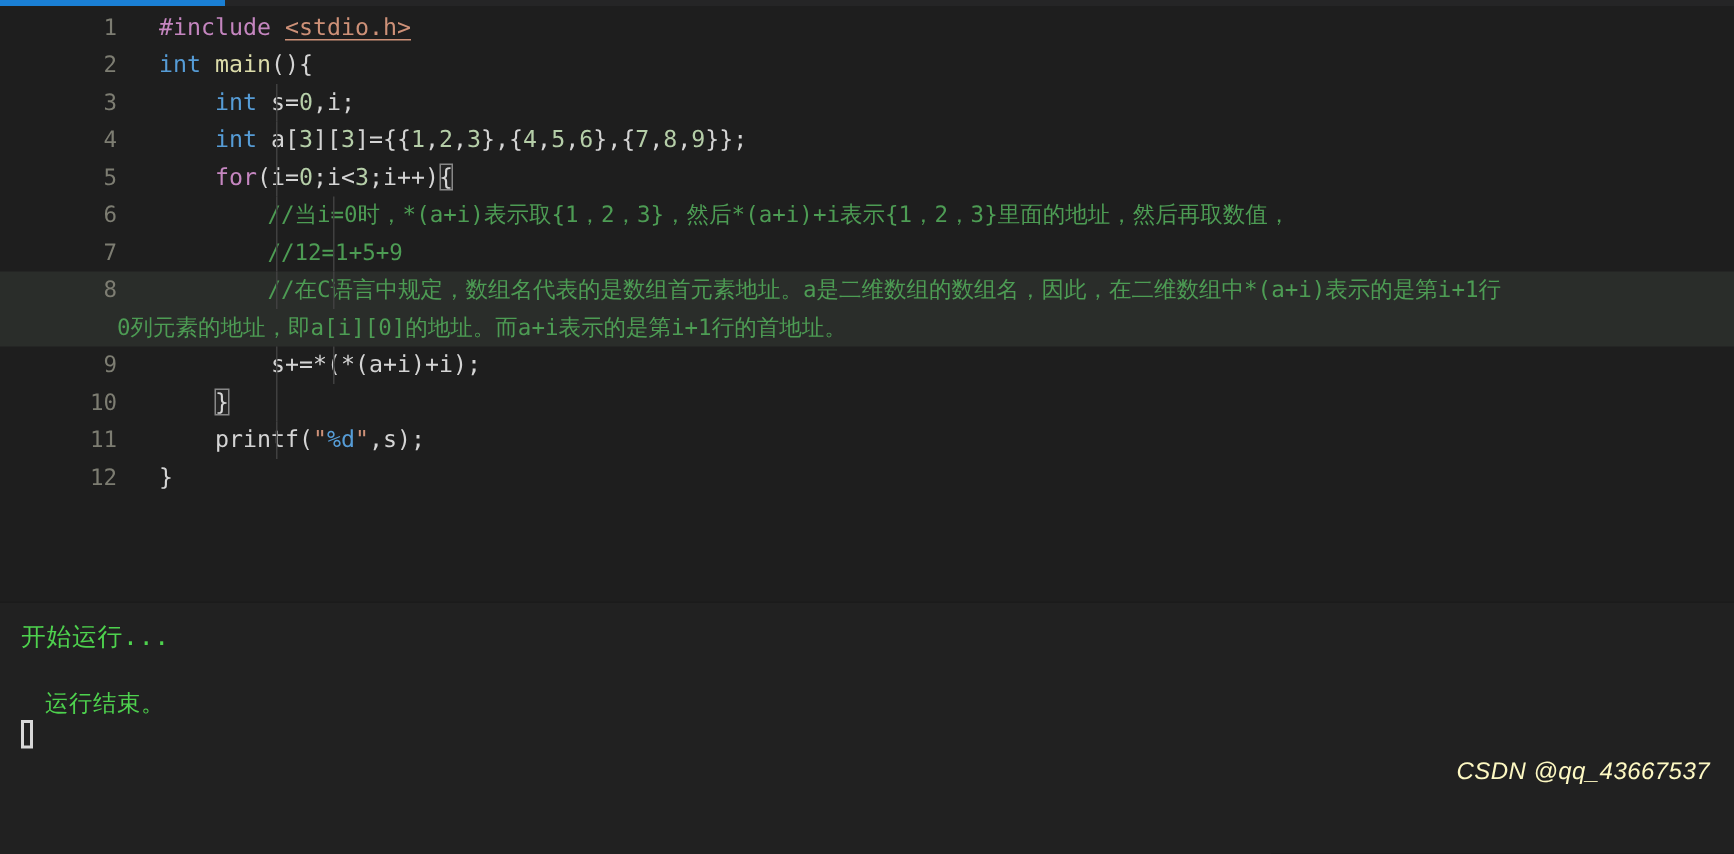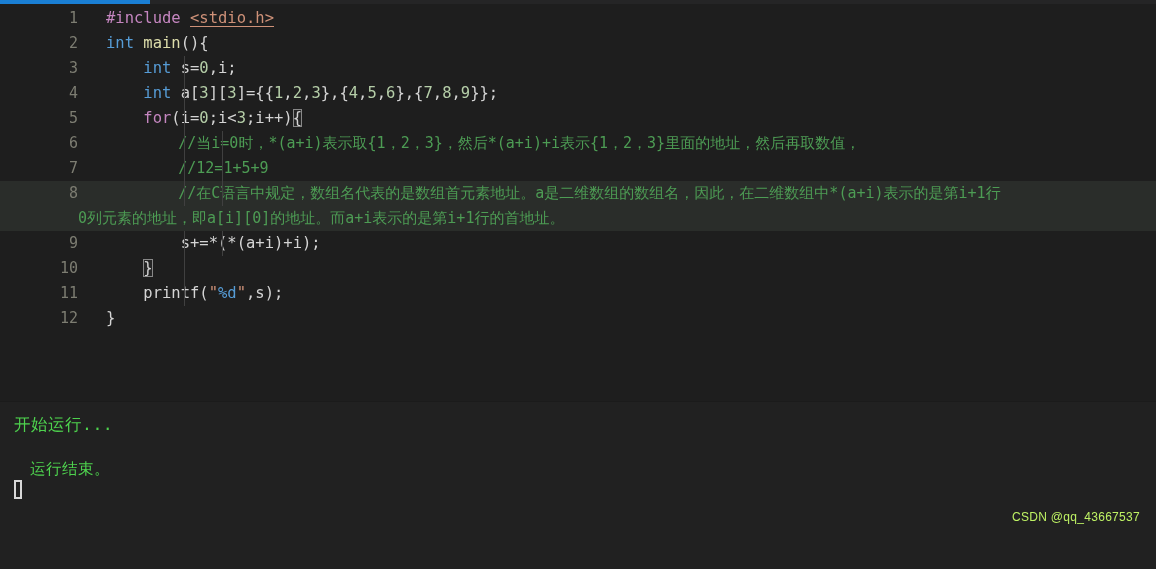--- a/index.html
+++ b/index.html
@@ -234,24 +234,25 @@
     width: 8px;
     height: 19px;
     border: 2px solid #d8d8d8;
     box-sizing: border-box;
     vertical-align: middle;
   }
   .watermark {
     position: absolute;
     right: 16px;
     bottom: 8px;
-    color: #bef264;
+    color: #fef9c3;
     font-family: "Liberation Sans", sans-serif;
-    font-size: 12px;
+    font-size: 16px;
     letter-spacing: 0.3px;
+    font-style: italic;
   }
 </style>
 </head>
 <body>
 
 <div id="app">
 
   <div class="top-accent-track">
     <div class="top-accent-fill"></div>
   </div>

